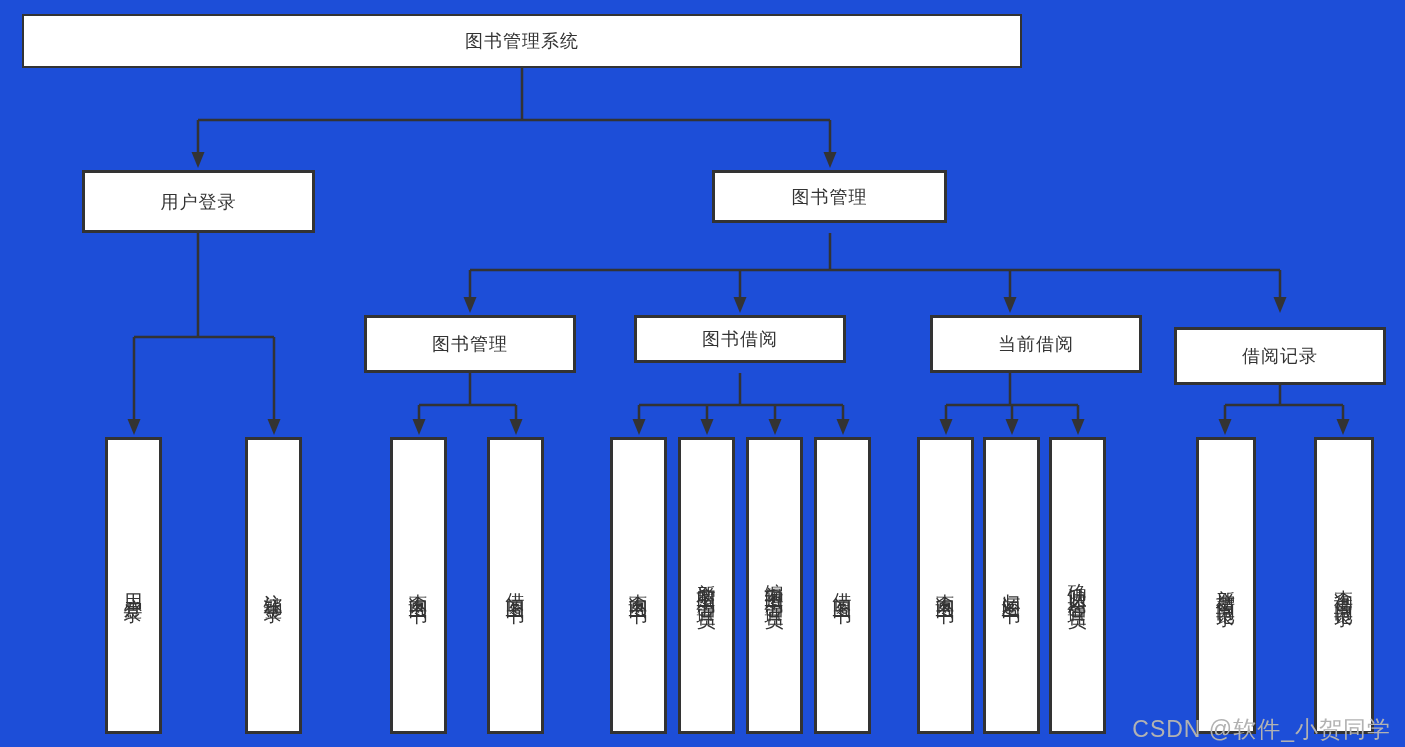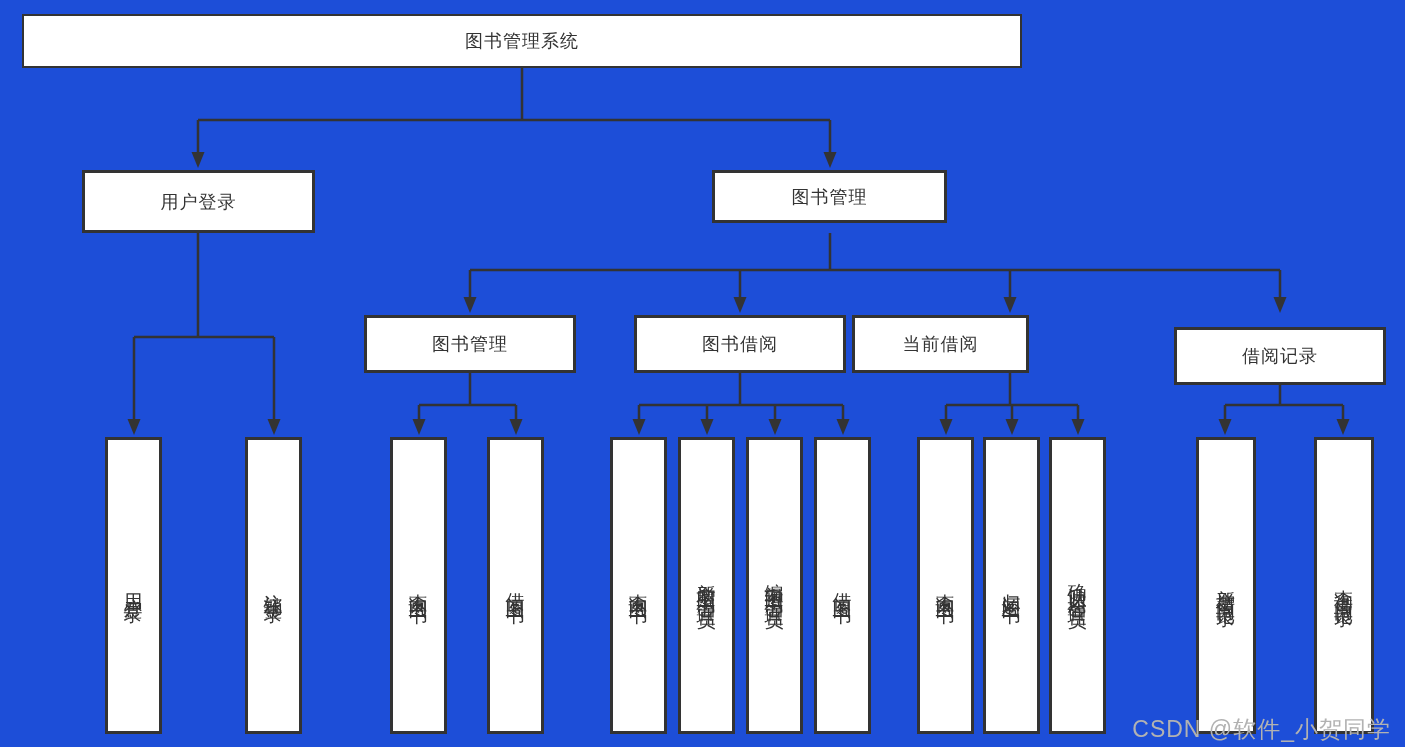--- a/index.html
+++ b/index.html
@@ -115,22 +115,22 @@
       <polygon points="1336.5,419 1349.5,419 1343,435"></polygon>
     </g>
   </svg>
 
   <div class="node hbox root" style="left:22px; top:14px; width:1000px; height:54px;">图书管理系统</div>
 
   <div class="node hbox" style="left:82px; top:170px; width:233px; height:63px;">用户登录</div>
   <div class="node hbox" style="left:712px; top:170px; width:235px; height:53px;">图书管理</div>
 
   <div class="node hbox" style="left:364px; top:315px; width:212px; height:58px;">图书管理</div>
-  <div class="node hbox" style="left:634px; top:315px; width:212px; height:58px;">图书借阅</div>
-  <div class="node hbox" style="left:852px; top:315px; width:177px; height:58px;text-align:right;">当前借阅</div>
+  <div class="node hbox" style="left:634px; top:315px; width:212px; height:48px;">图书借阅</div>
+  <div class="node hbox" style="left:930px; top:315px; width:212px; height:58px;text-align:right;">当前借阅</div>
   <div class="node hbox" style="left:1174px; top:327px; width:212px; height:58px;">借阅记录</div>
 
   <div class="node vbox" style="left:105px;">
     <span>用户登录</span>
   </div>
   <div class="node vbox" style="left:245px;">
     <span>注销登录</span>
   </div>
 
   <div class="node vbox" style="left:390px;">

